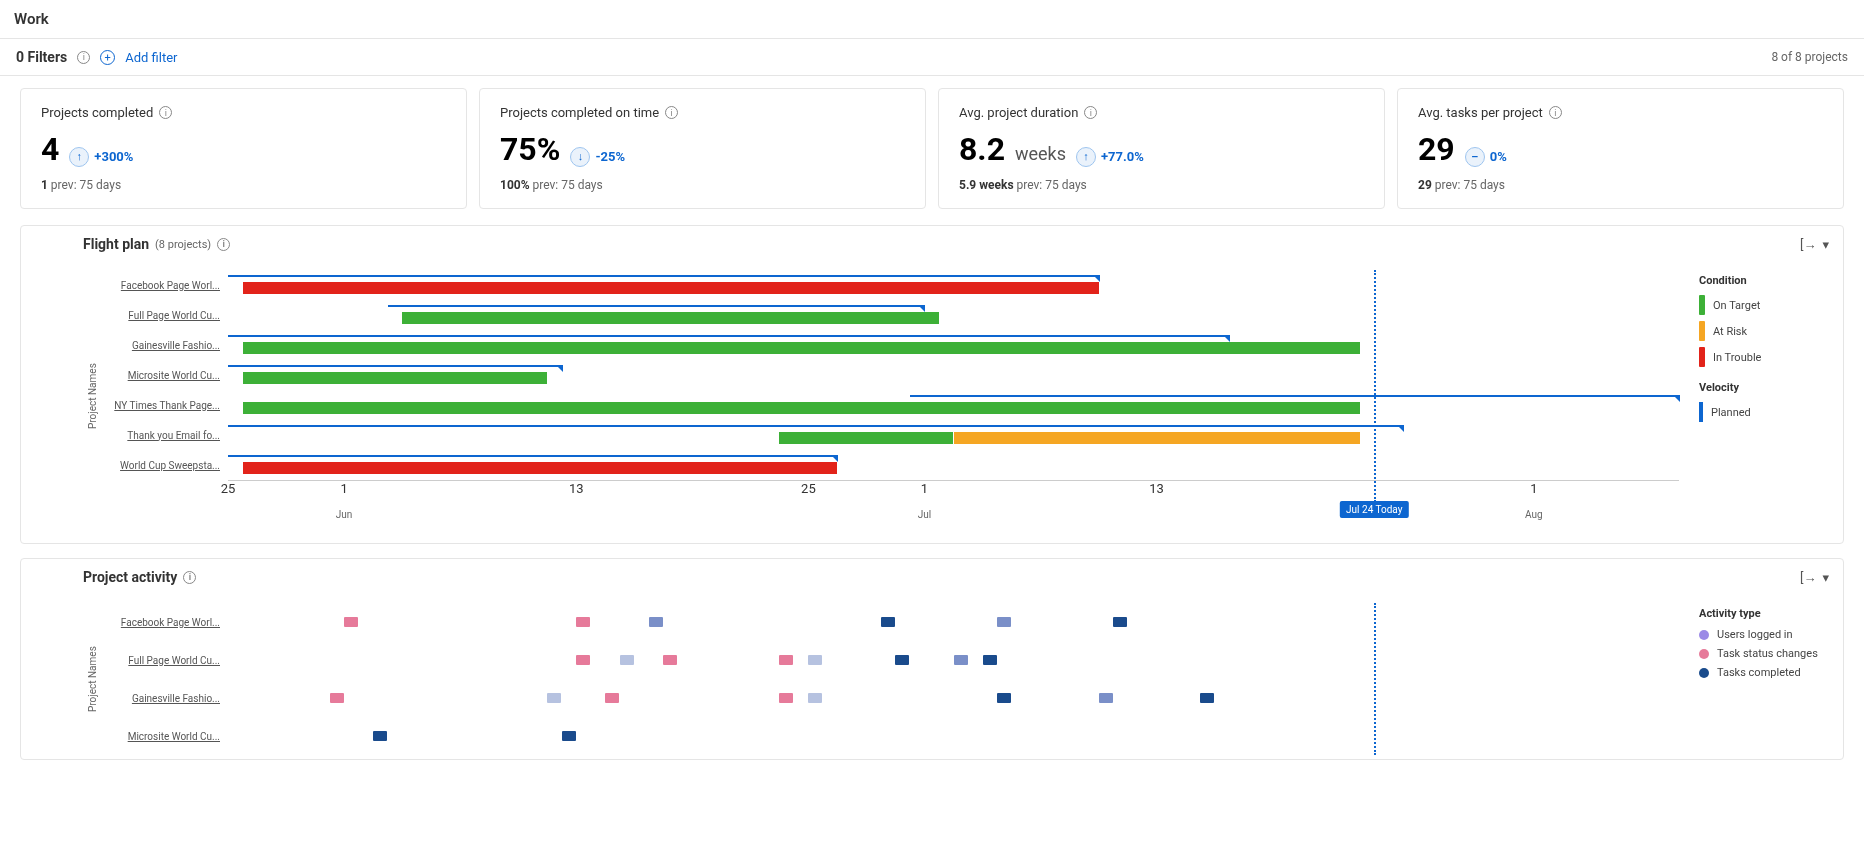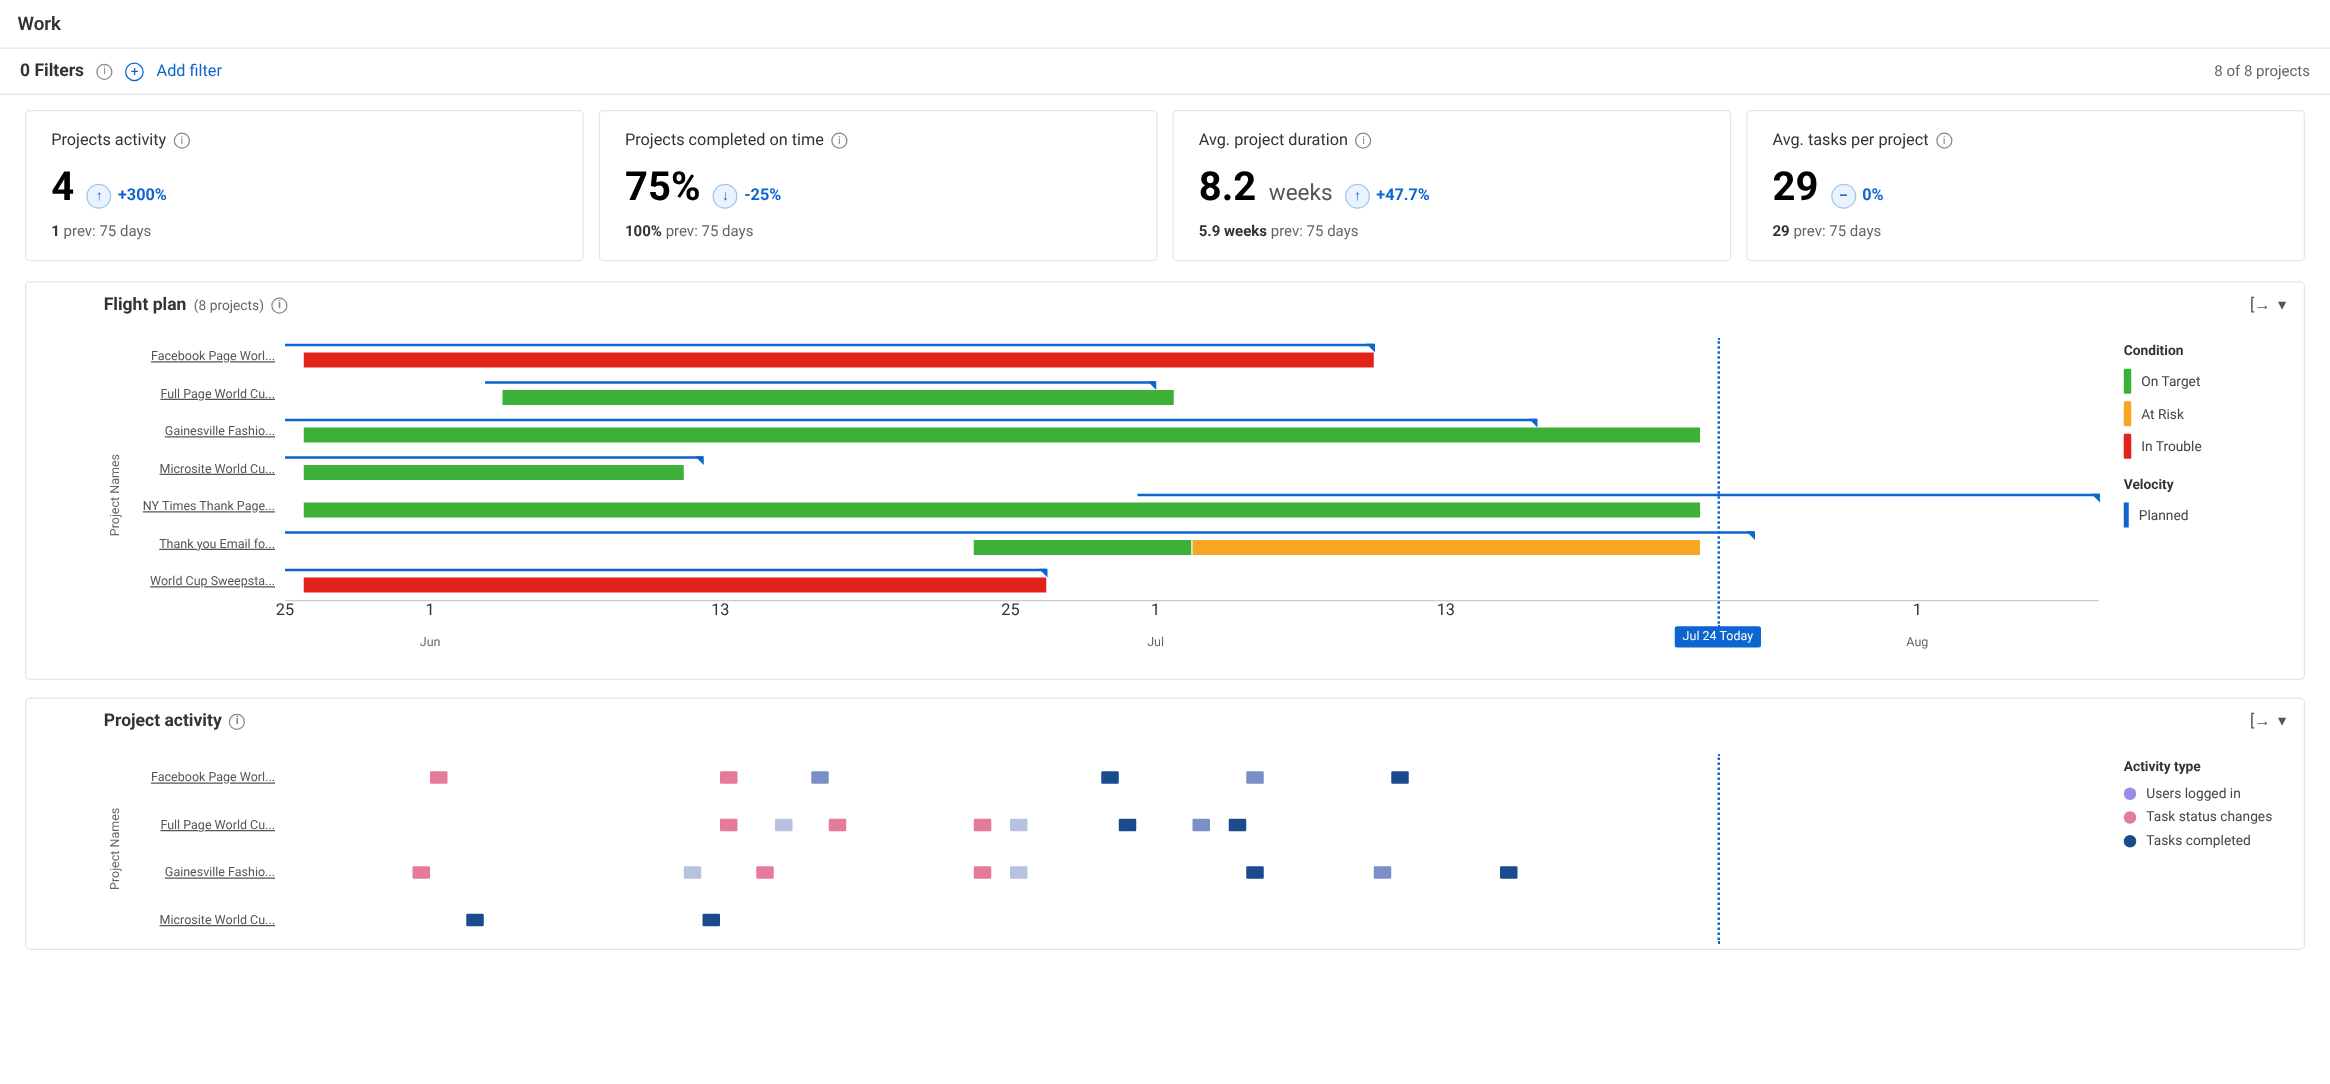--- a/index.html
+++ b/index.html
@@ -64,21 +64,21 @@
       <span class="info-icon">i</span>
       <span class="plus-circle">+</span>
       <span class="add-filter">Add filter</span>
     </div>
     <div class="proj-count">8 of 8 projects</div>
   </div>
 
   <div class="kpis" id="kpis">
       <div class="kpi">
       <div class="kpi-title">
-        <span>Projects activity</span>
+        <span>Projects completed</span>
         <span class="info-icon">i</span>
       </div>
       <div class="kpi-value-row">
         <span class="kpi-value">4</span>
 
         <span class="trend">
           <span class="trend-circle">↑</span>
           <span>+300%</span>
         </span>
       </div>
@@ -102,21 +102,21 @@
       <div class="kpi">
       <div class="kpi-title">
         <span>Avg. project duration</span>
         <span class="info-icon">i</span>
       </div>
       <div class="kpi-value-row">
         <span class="kpi-value">8.2</span>
         <span class="kpi-unit">weeks</span>
         <span class="trend">
           <span class="trend-circle">↑</span>
-          <span>+47.7%</span>
+          <span>+77.0%</span>
         </span>
       </div>
       <div class="kpi-prev"><b>5.9 weeks</b> prev: 75 days</div>
     </div>
       <div class="kpi">
       <div class="kpi-title">
         <span>Avg. tasks per project</span>
         <span class="info-icon">i</span>
       </div>
       <div class="kpi-value-row">

